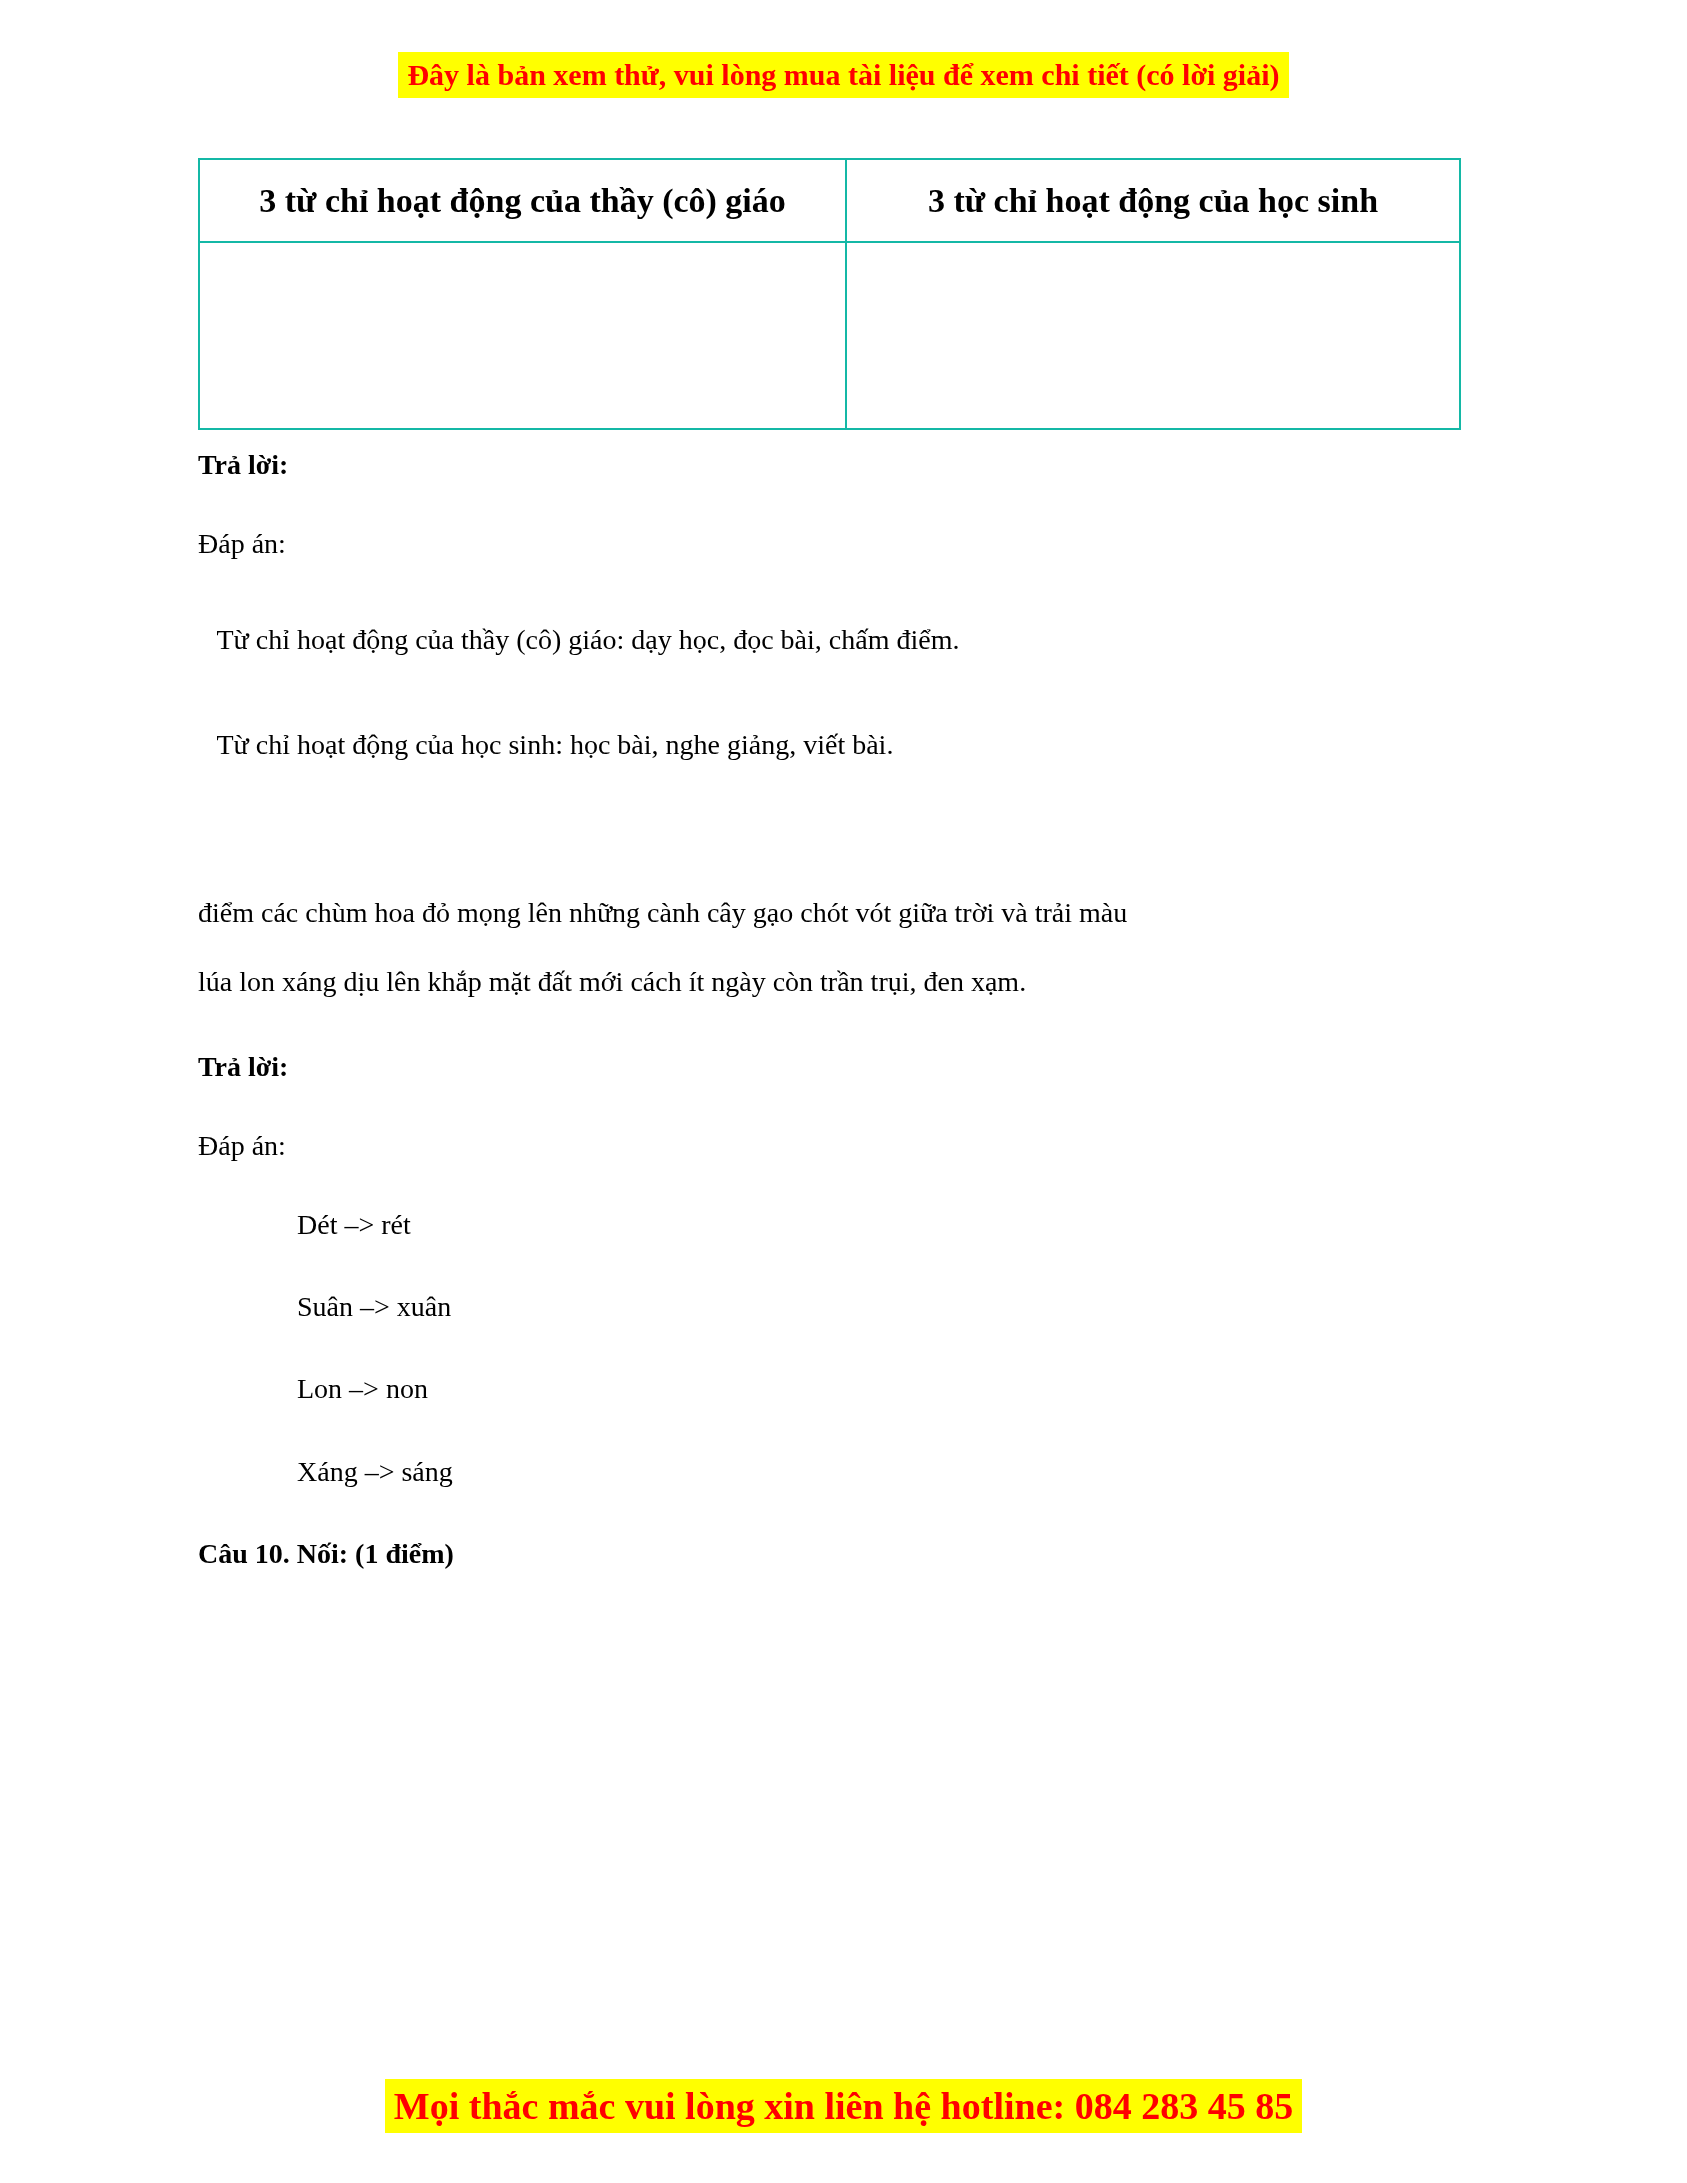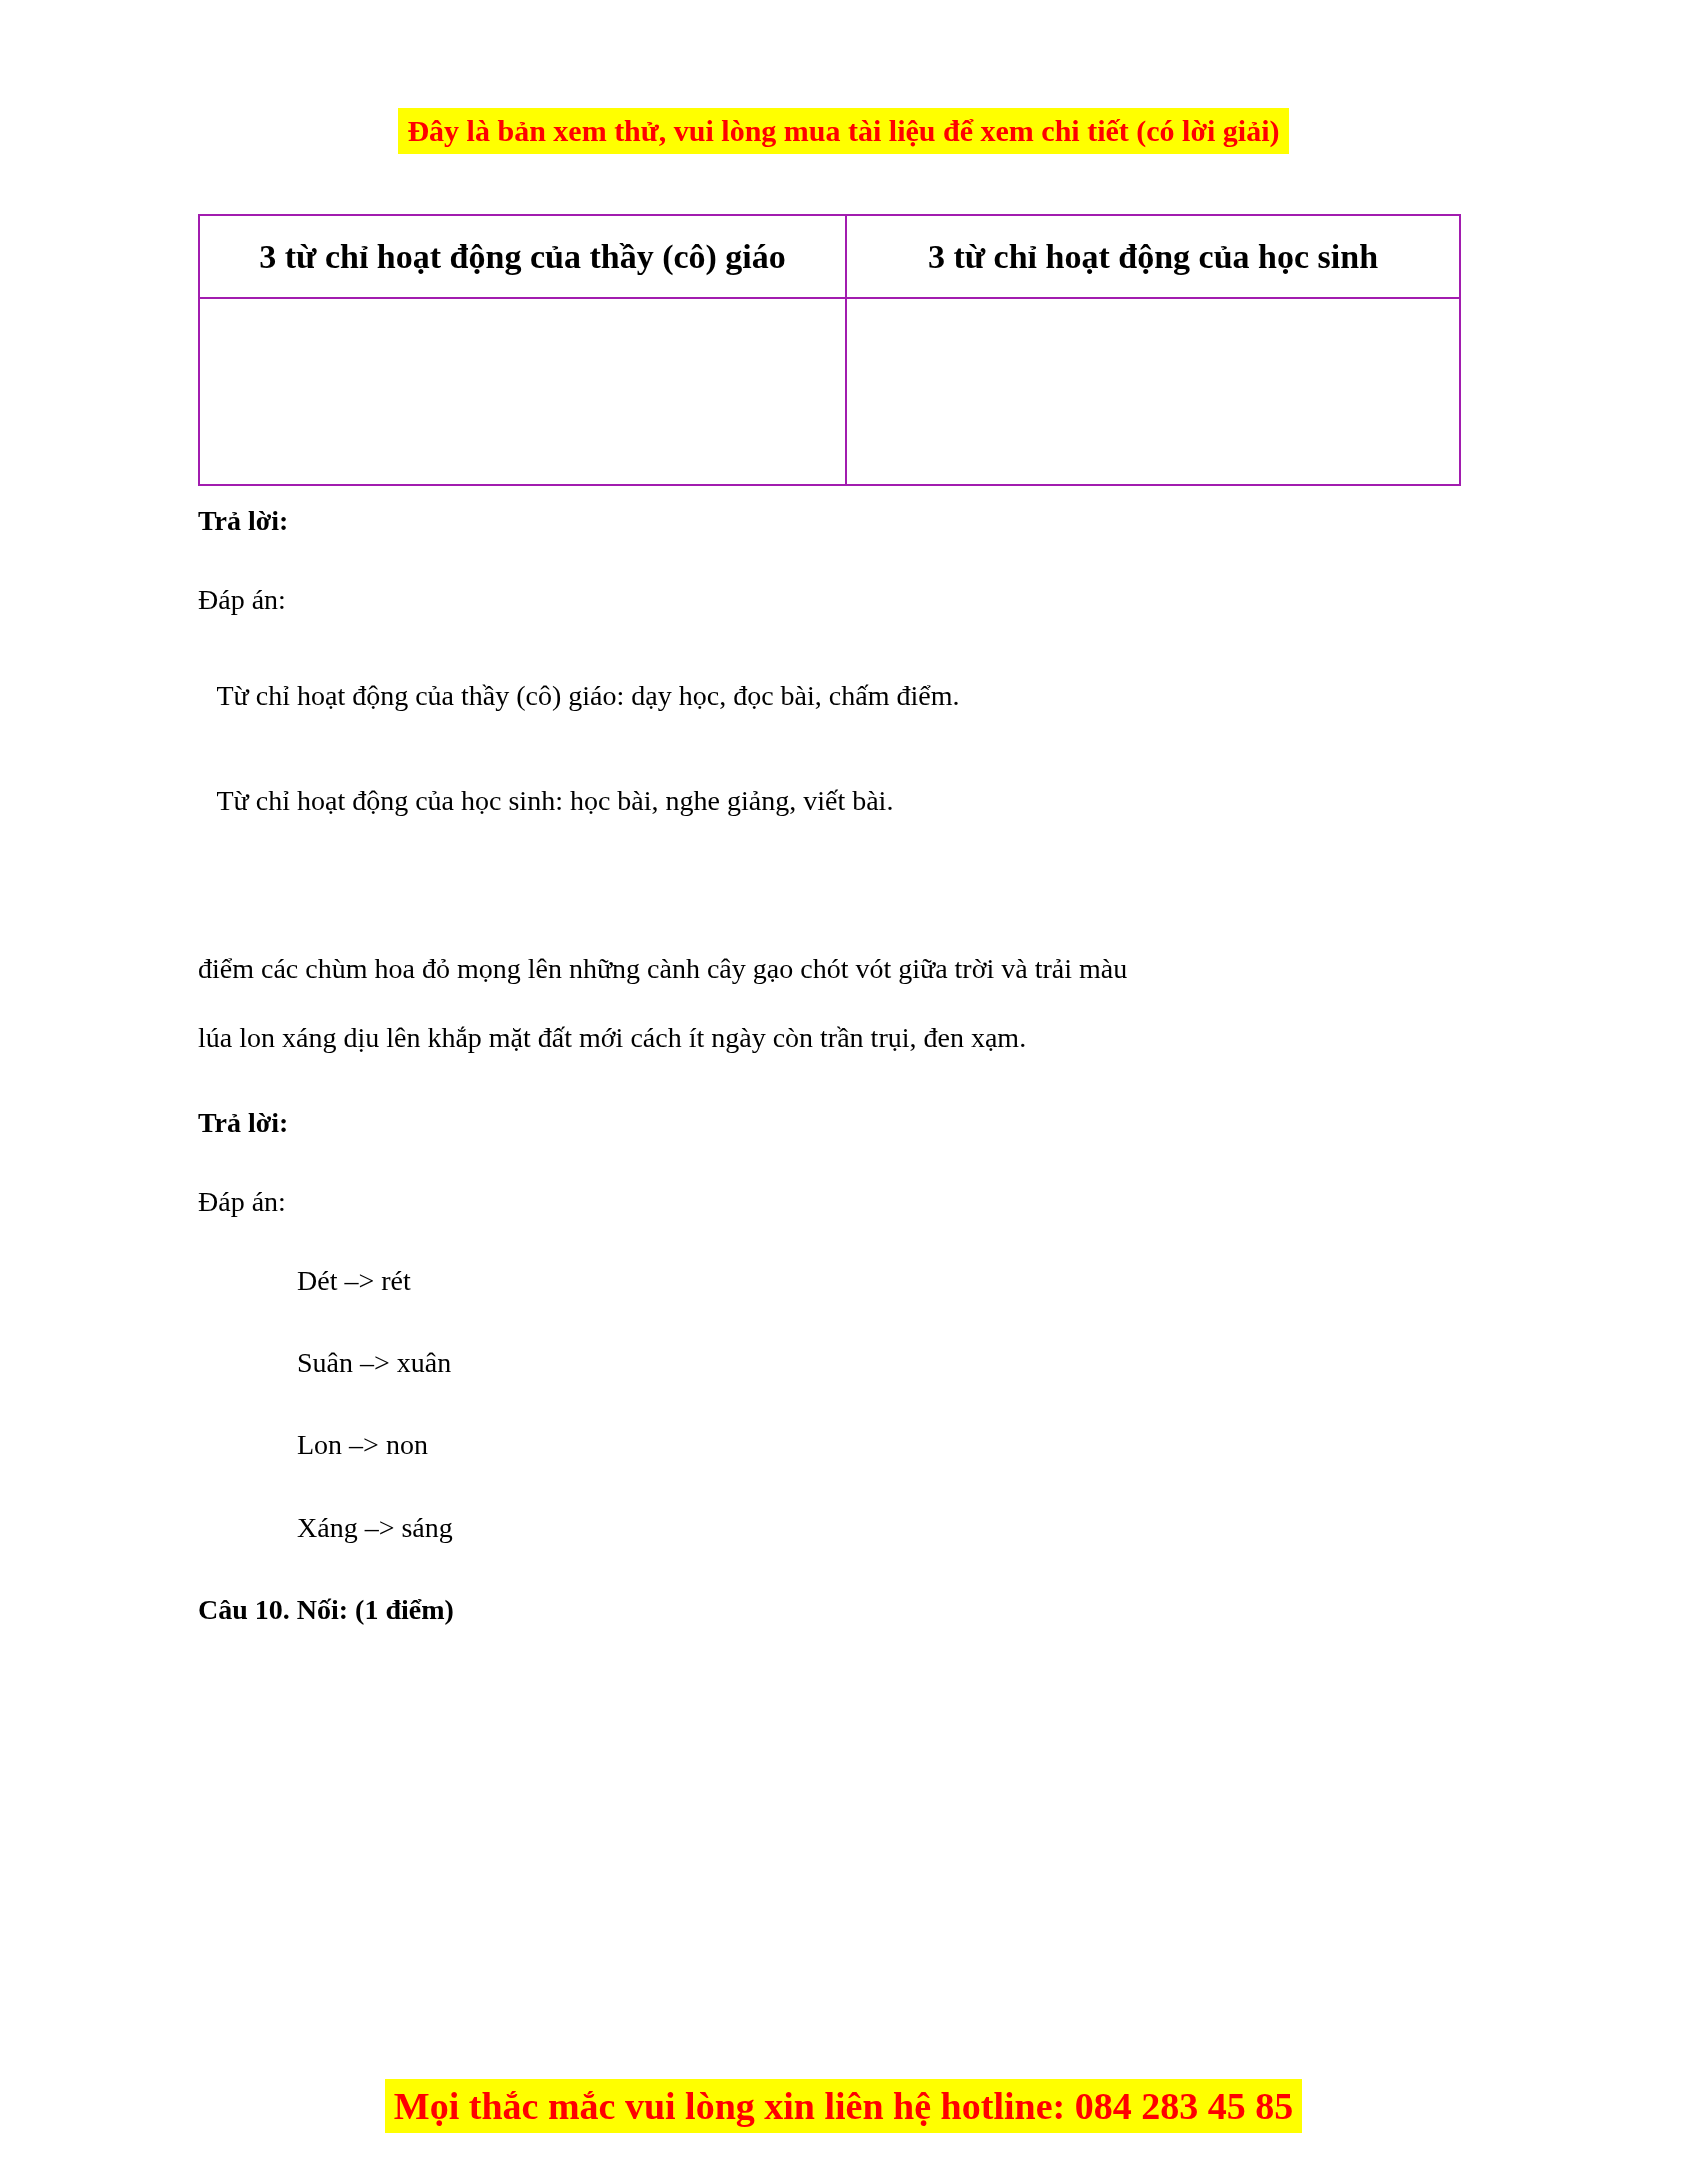--- a/index.html
+++ b/index.html
@@ -1,26 +1,26 @@
 <!DOCTYPE html>
 <html style="--highlight: #ffff00; --accent: #ff0000;font-size:10.6px"><head>
 <meta charset="utf-8">
 <style>
   :root { --highlight:#ffff00; --accent:#ff0000; }
   html,body { margin:0; padding:0; background:#ffffff; }
   .page {
     position:relative; width:1687px; height:2183px; background:#ffffff;
     font-family:"Liberation Serif","DejaVu Serif",serif; color:#000000; overflow:hidden;
   }
-  .banner-row { padding-top:108px; text-align:center; }
+  .banner-row { padding-top:52px; text-align:center; }
   .hl { background:var(--highlight); color:var(--accent); font-weight:bold; }
   .banner { display:inline-block; font-size:30px; line-height:1.0; padding:8px 9.3px; }
   .content { margin-left:198px; width:1283px; }
   table.wtable { border-collapse:collapse; margin-top:60px; }
-  .wtable th, .wtable td { border:2px solid #a21caf; padding:0; }
+  .wtable th, .wtable td { border:2px solid #14b8a6; padding:0; }
   .wtable th {
     height:81px; font-size:34px; font-weight:bold; text-align:center;
     vertical-align:middle; white-space:nowrap;
   }
   .wtable td { height:185px; background:#ffffff; }
   .c1 { width:645px; } .c2 { width:612px; }
   p, .pline { margin:0; font-size:28px; line-height:69px; }
   .b { font-weight:bold; }
   .ans { padding-left:18.5px; }
   .tabbed { padding-left:99px; }

